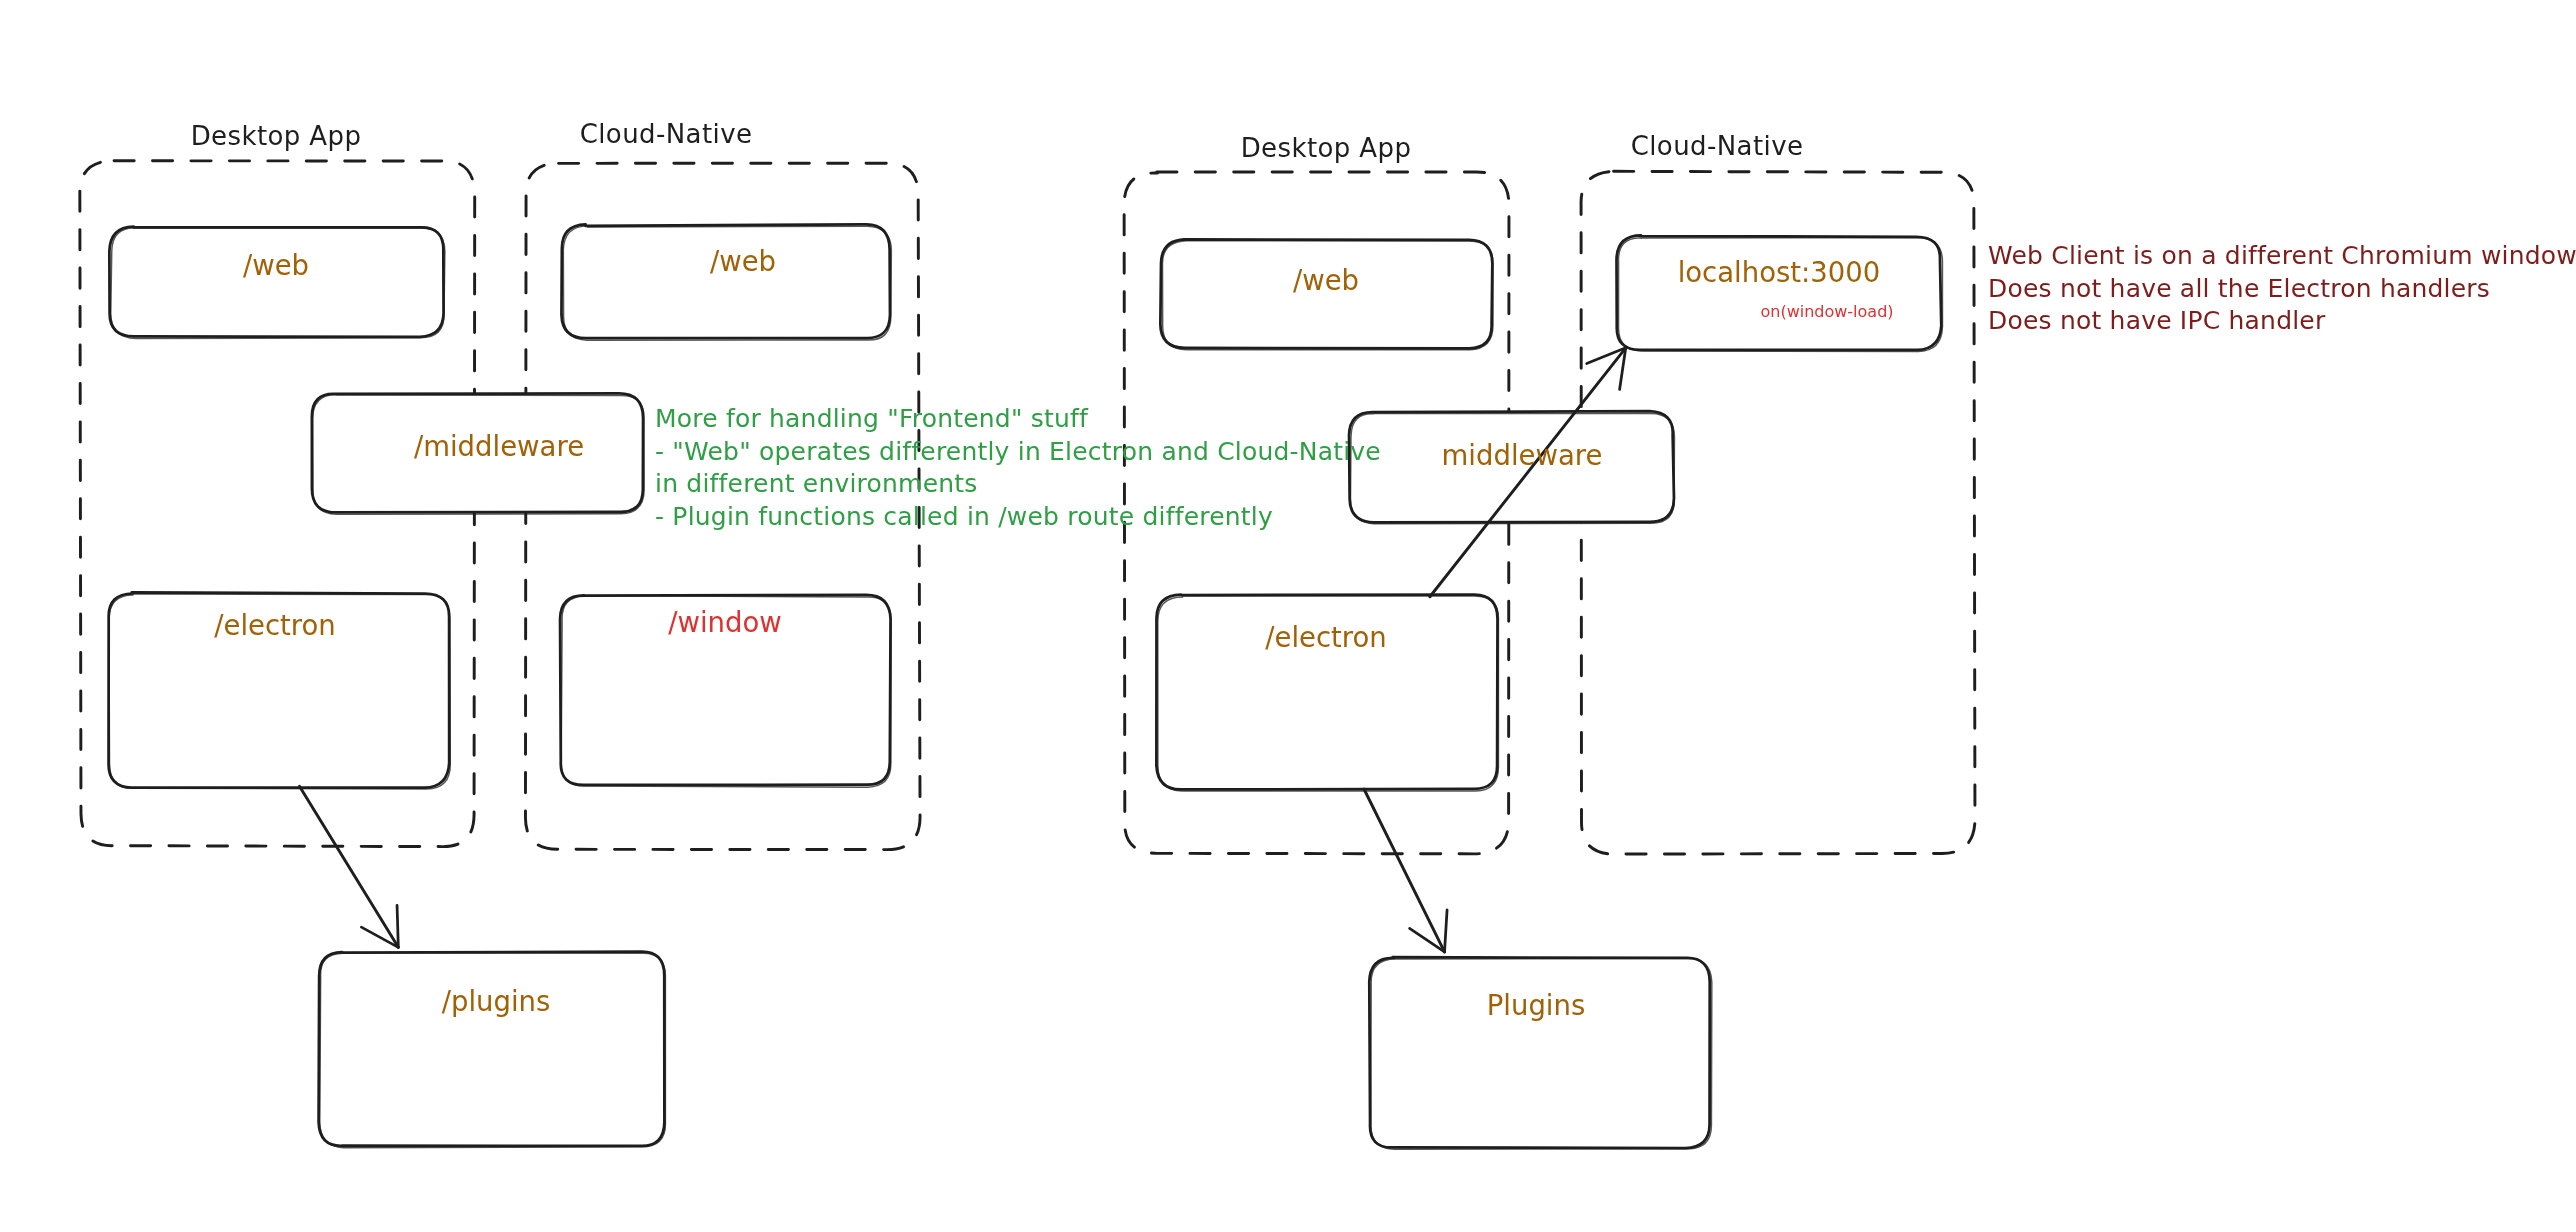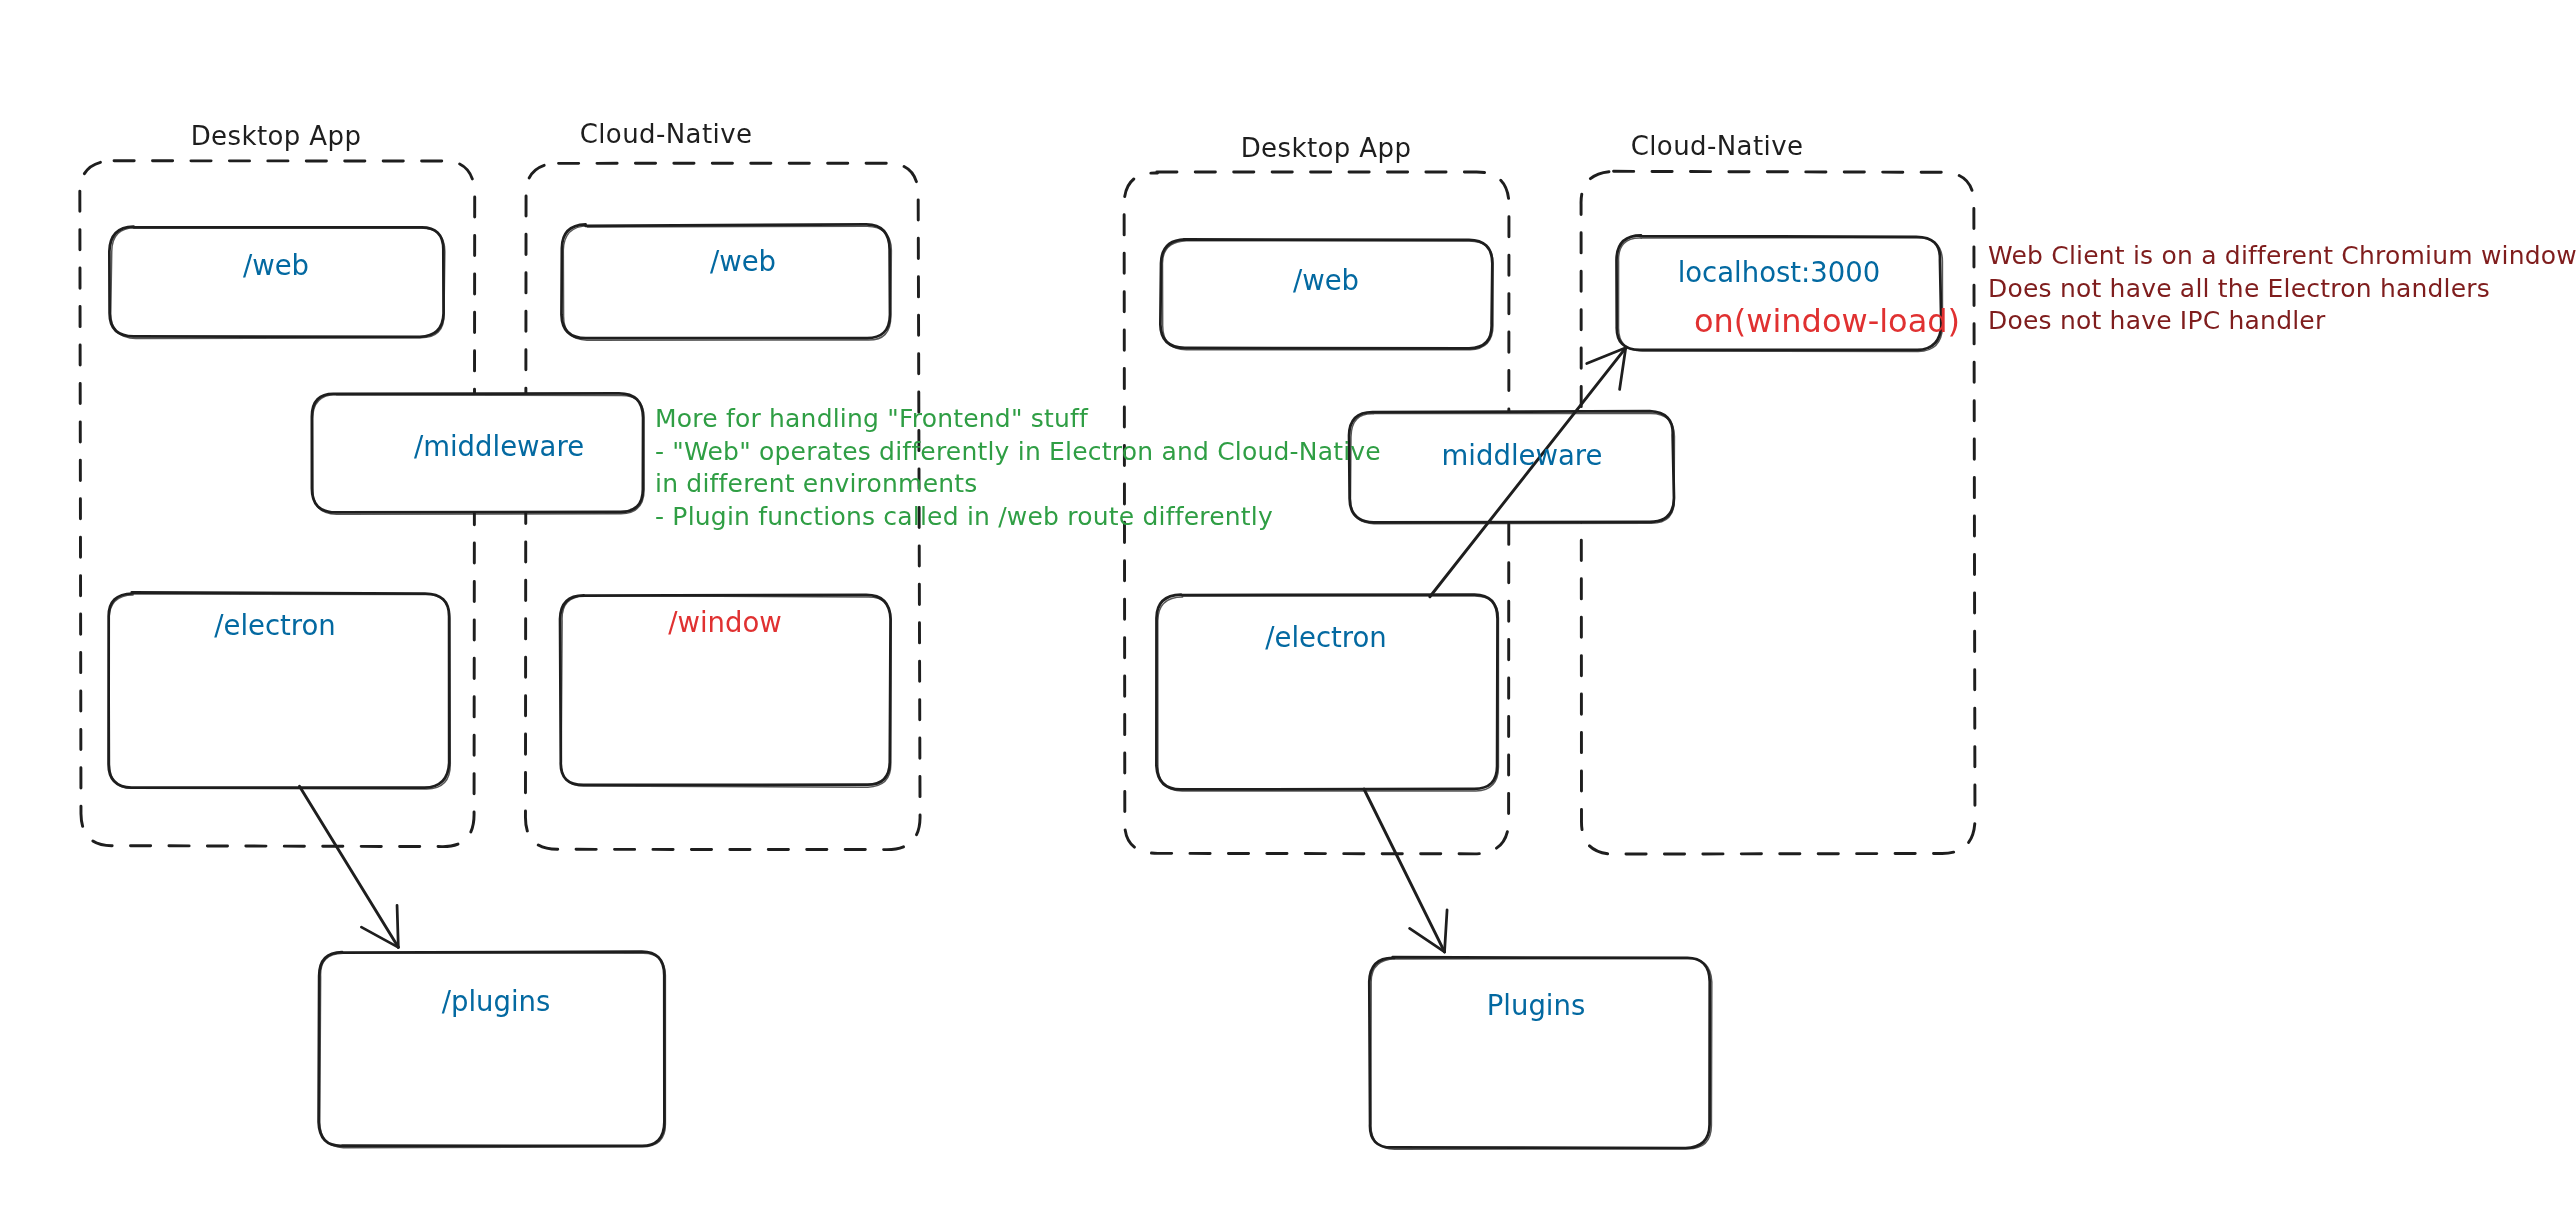--- a/index.html
+++ b/index.html
@@ -29,30 +29,30 @@
   .grp-label {
     position: absolute;
     color: #1e1e1e;
     font-size: 26px;
     letter-spacing: 0.4px;
     white-space: nowrap;
     transform: translateX(-50%);
   }
   .node-label {
     position: absolute;
-    color: #0369a1;
+    color: #a16207;
     font-size: 27.5px;
     white-space: nowrap;
     transform: translateX(-50%);
   }
   .node-label.red { color: #e03131; }
   .node-sub {
     position: absolute;
     color: #e03131;
-    font-size: 32px;
+    font-size: 16px;
     white-space: nowrap;
     transform: translateX(-50%);
   }
   .note {
     position: absolute;
     white-space: pre;
     line-height: 1.30;
     font-size: 25px;
     letter-spacing: 0.2px;
   }

